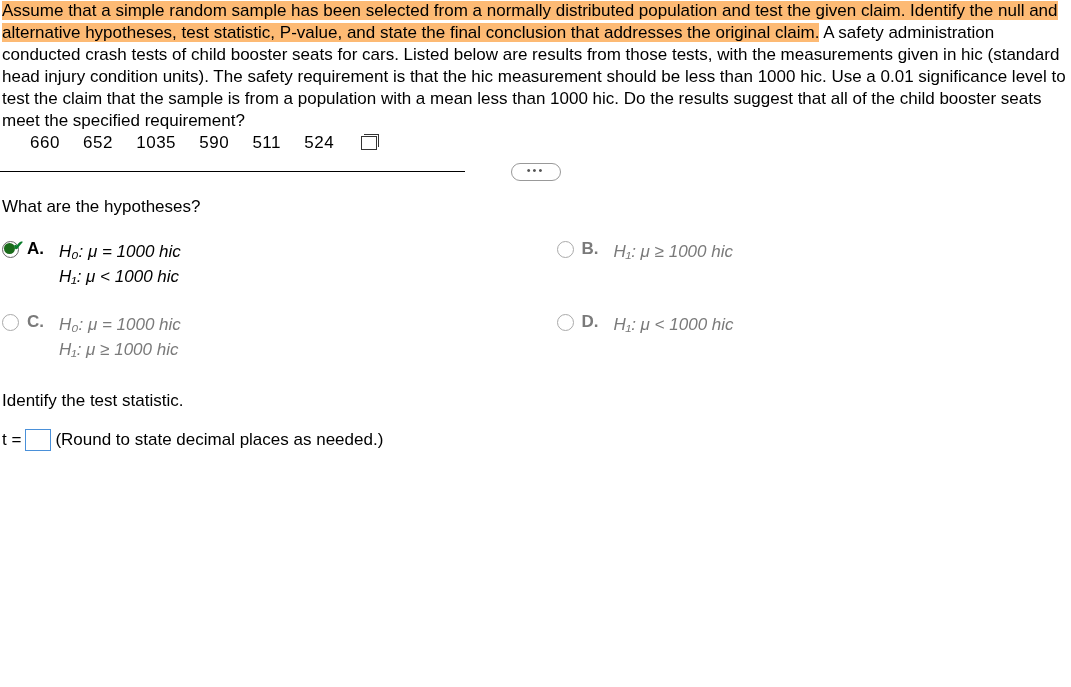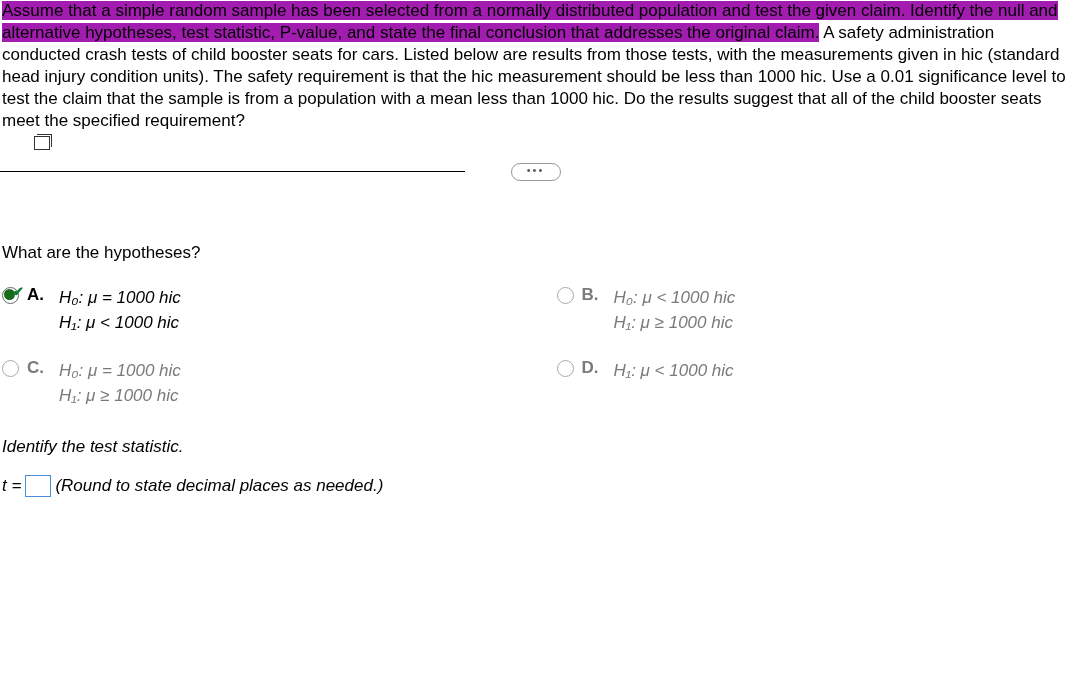--- a/index.html
+++ b/index.html
@@ -5,21 +5,21 @@
   body {
     font-family: Arial, sans-serif;
     font-size: 17px;
     color: #000;
     margin: 0;
     padding: 0;
     width: 1071px;
     background: #fff;
   }
   .highlighted {
-    background-color: #a21caf;
+    background-color: #fdba74;
   }
   .intro {
     line-height: 1.3;
     padding: 0 2px;
   }
   .data-line {
     padding-left: 30px;
     letter-spacing: 0.5px;
   }
   .data-values span {
@@ -61,21 +61,21 @@
     margin: -21px auto 0 auto;
     position: relative;
     left: 0;
     letter-spacing: 2px;
     line-height: 12px;
     font-size: 11px;
     color: #555;
     background: #fff;
   }
   .section {
-    margin-top: 62px;
+    margin-top: 16px;
     padding-left: 2px;
   }
   .options-grid {
     display: grid;
     grid-template-columns: 1fr 1fr;
     column-gap: 40px;
     row-gap: 22px;
     margin-top: 22px;
     margin-left: 0px;
   }
@@ -120,21 +120,20 @@
     line-height: 1.5;
     font-style: italic;
   }
   .opt-a .opt-label, .opt-a .opt-content { color: #000; }
   .opt-dim { color: #7a7a7a; }
   .opt-dim .radio { border-color: #aaa; }
   .hyp-line { display: block; }
   .statistic-section {
     margin-top: 28px;
     padding-left: 2px;
-    font-style: italic;
   }
   .t-line {
     margin-top: 18px;
     display: flex;
     align-items: center;
     gap: 4px;
   }
   .input-box {
     width: 24px;
     height: 20px;
@@ -144,20 +143,28 @@
 </style>
 </head>
 <body>
 
 <div class="intro">
   <span class="highlighted">Assume that a simple random sample has been selected from a normally distributed population and test the given claim. Identify the null and alternative hypotheses, test statistic, P-value, and state the final conclusion that addresses the original claim.</span>
   <span>A safety administration conducted crash tests of child booster seats for cars. Listed below are results from those tests, with the measurements given in hic (standard head injury condition units). The safety requirement is that the hic measurement should be less than 1000 hic. Use a 0.01 significance level to test the claim that the sample is from a population with a mean less than 1000 hic. Do the results suggest that all of the child booster seats meet the specified requirement?</span>
 </div>
 
 <div class="data-line">
+  <span class="data-values">
+    <span>660</span>
+    <span>652</span>
+    <span>1035</span>
+    <span>590</span>
+    <span>511</span>
+    <span>524</span>
+  </span>
   <span class="copy-icon"></span>
 </div>
 
 <hr class="sep">
 <div class="more-pill"><span>•••</span></div>
 
 <div class="section">
   <div>What are the hypotheses?</div>
 
   <div class="options-grid">
@@ -169,21 +176,20 @@
       <span class="opt-content">
         <span class="hyp-line">H₀: μ = 1000 hic</span>
         <span class="hyp-line">H₁: μ &lt; 1000 hic</span>
       </span>
     </div>
 
     <div class="option opt-dim">
       <div class="radio"></div>
       <span class="opt-label">B.</span>
       <span class="opt-content">
-        <span class="hyp-line">H₀: μ &lt; 1000 hic</span>
         <span class="hyp-line">H₁: μ ≥ 1000 hic</span>
       </span>
     </div>
 
     <div class="option opt-dim">
       <div class="radio"></div>
       <span class="opt-label">C.</span>
       <span class="opt-content">
         <span class="hyp-line">H₀: μ = 1000 hic</span>
         <span class="hyp-line">H₁: μ ≥ 1000 hic</span>

